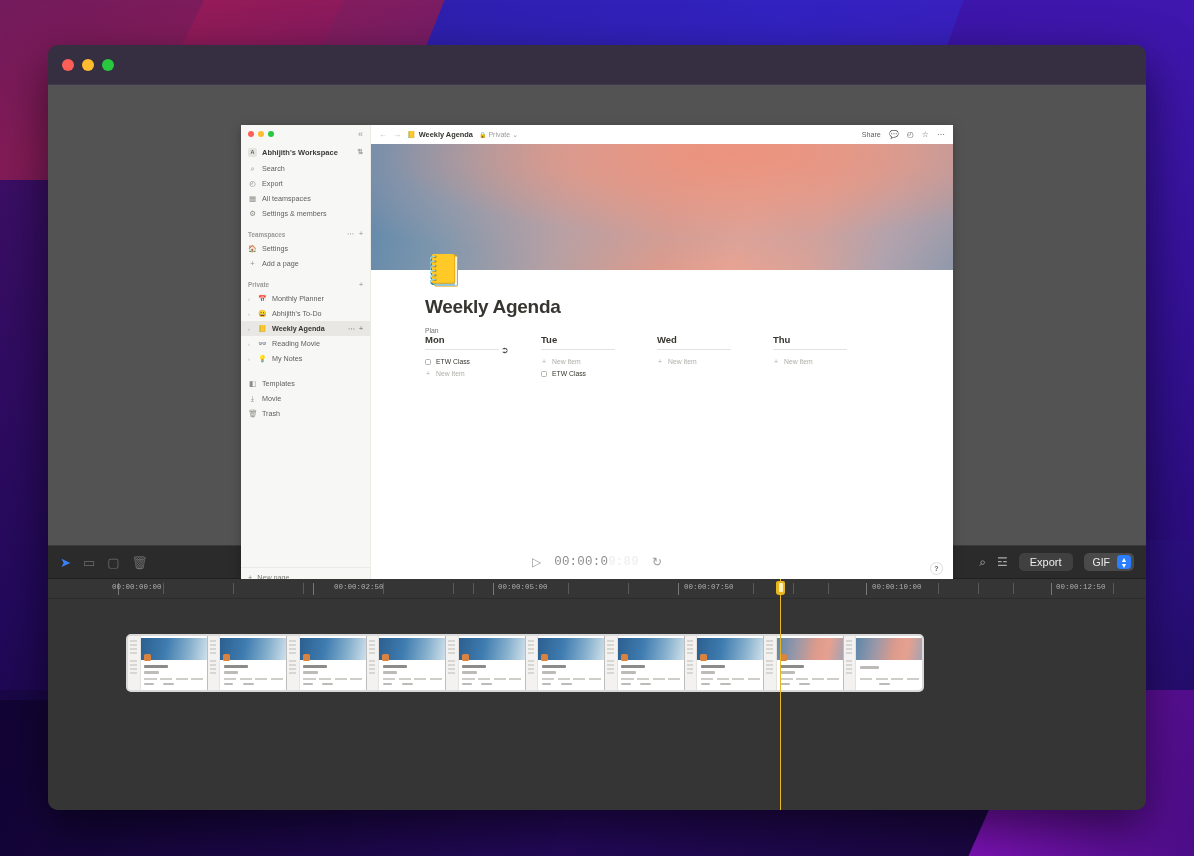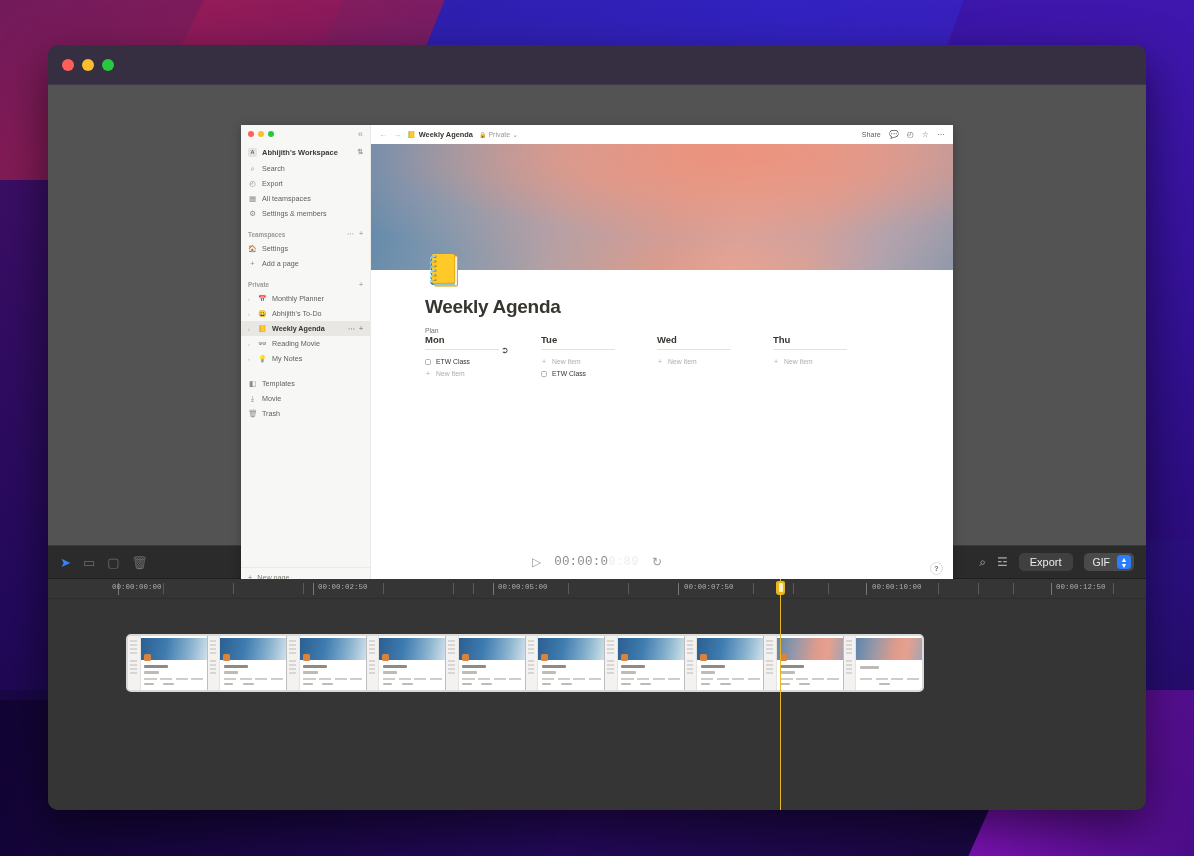--- a/index.html
+++ b/index.html
@@ -664,21 +664,21 @@
         <span class="tick" style="left:745px"></span>
         <span class="tick" style="left:780px"></span>
         <span class="tick major" style="left:818px"></span>
         <span class="tick" style="left:890px"></span>
         <span class="tick" style="left:930px"></span>
         <span class="tick" style="left:965px"></span>
         <span class="tick major" style="left:1003px"></span>
         <span class="tick" style="left:1065px"></span>
 
         <span class="tlabel" style="left:64px">00:00:00:00</span>
-        <span class="tlabel" style="left:270px">00:00:02:50</span>
+        <span class="tlabel" style="left:286px">00:00:02:50</span>
         <span class="tlabel" style="left:450px">00:00:05:00</span>
         <span class="tlabel" style="left:636px">00:00:07:50</span>
         <span class="tlabel" style="left:824px">00:00:10:00</span>
         <span class="tlabel" style="left:1008px">00:00:12:50</span>
       </div>
 
       <div id="filmstrip">
         <div class="frame">
           <div class="f-side"></div>
             <div class="f-cover"></div>

